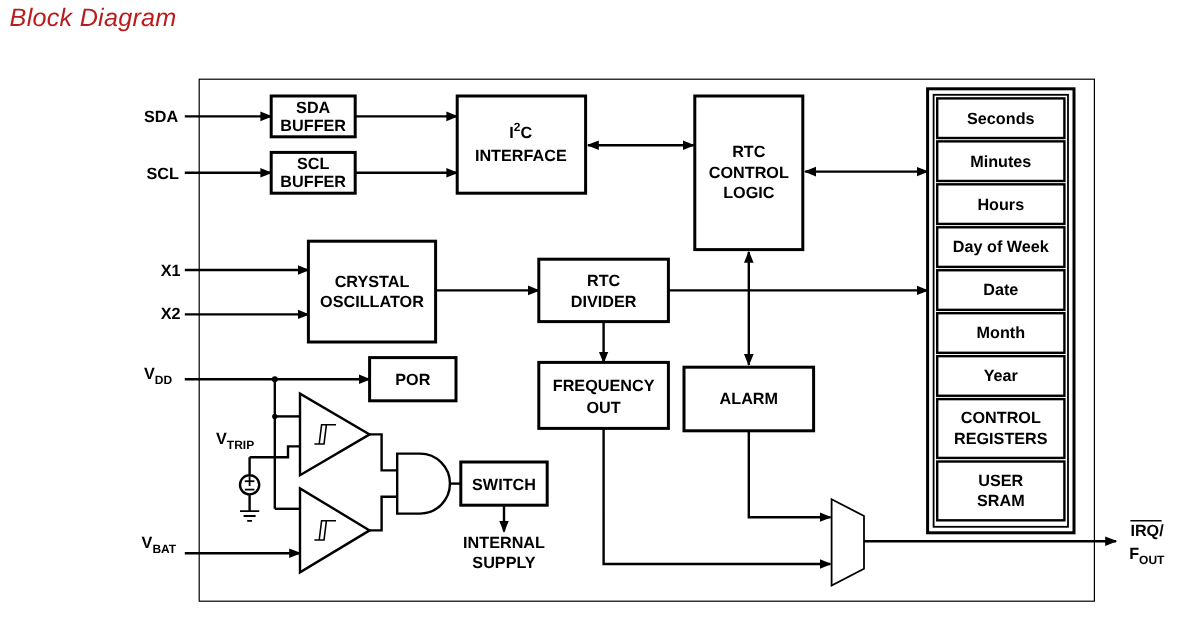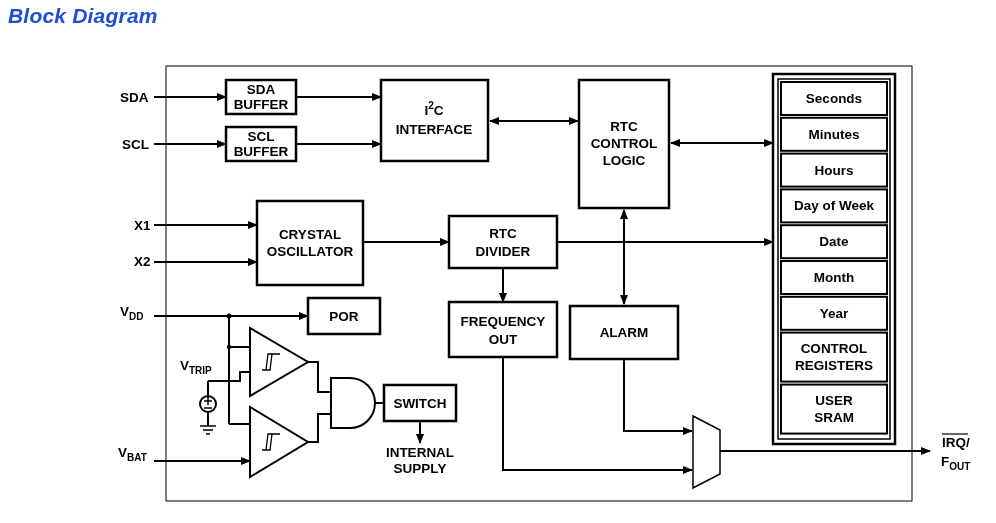--- a/index.html
+++ b/index.html
@@ -1,17 +1,17 @@
 <!DOCTYPE html>
 <html><head>
 <meta charset="utf-8">
 <style>
   html, body { margin:0; padding:0; background:#ffffff; }
   body { width:996px; height:523px; position:relative; overflow:hidden; font-family:"Liberation Sans", sans-serif; }
-  .title { position:absolute; left:8px; top:4px; font-size:21px; font-weight:bold; font-style:italic; color:#1d4ed8; letter-spacing:0.2px; }
+  .title { position:absolute; left:8px; top:4px; font-size:21px; font-weight:normal; font-style:italic; color:#b91c1c; letter-spacing:0.2px; }
   svg { position:absolute; left:0; top:0; }
   svg text { font-family:"Liberation Sans", sans-serif; font-weight:bold; fill:#000; }
   .blk { fill:#fff; stroke:#000; stroke-width:2.5; }
   .ln { stroke:#000; stroke-width:2; fill:none; }
   .thin { stroke:#000; stroke-width:1.3; fill:none; }
   .lbl { font-size:13.5px; }
   .pin { font-size:13.5px; }
   .sub { font-size:10px; }
 </style>
 </head>

